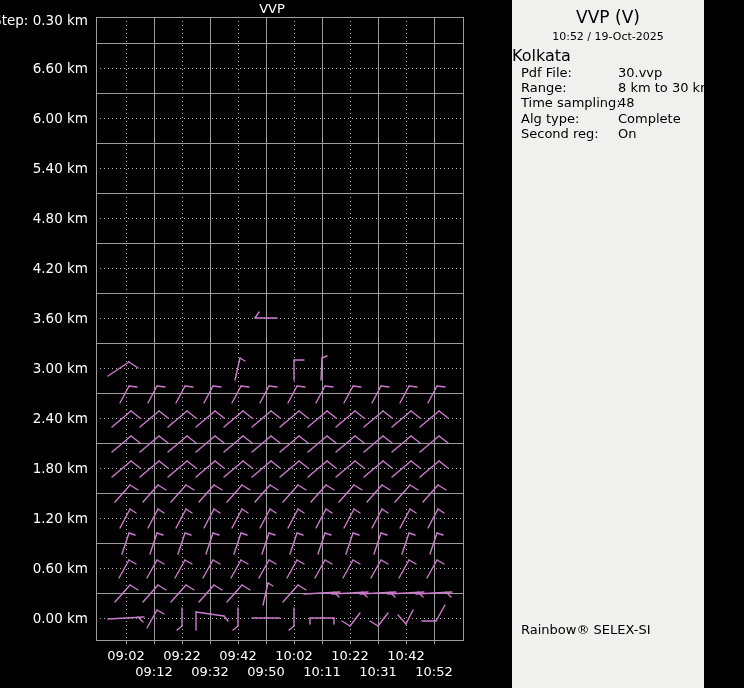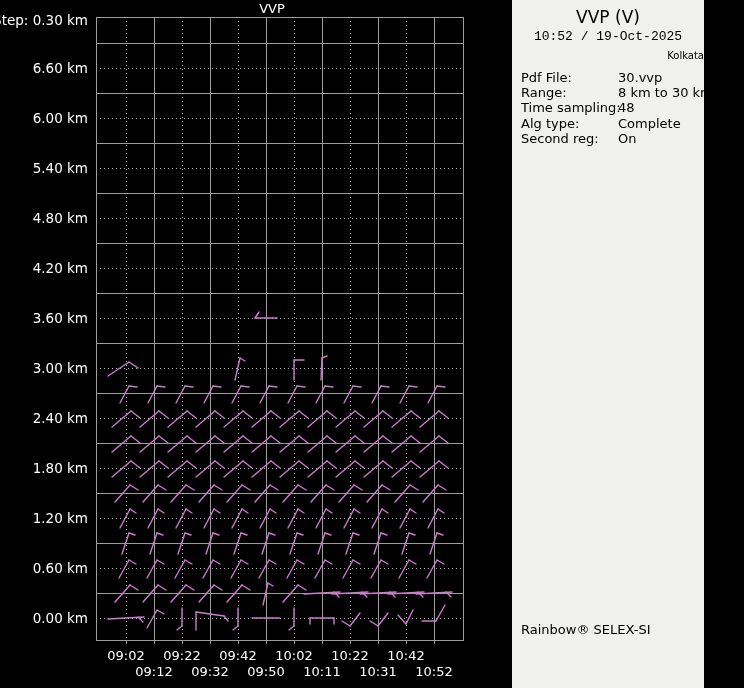--- a/index.html
+++ b/index.html
@@ -10,23 +10,23 @@
   .screen{position:relative;width:744px;height:688px;background:#000;}
   .plot-area{position:absolute;left:0;top:0;width:512px;height:688px;}
   #plot-svg{display:block;width:512px;height:688px;}
   #plot-svg text{font-family:"DejaVu Sans", sans-serif;}
 
   .info-panel{
     position:absolute;left:512px;top:0;width:192px;height:688px;
     background:#f0f0ee;color:#000;
   }
   .panel-title1{font-size:17px;text-align:center;margin-top:7px;line-height:20px;}
-  .panel-title2{font-size:13px;text-align:center;line-height:20px;font-family:Liberation Mono, monospace;}
-  .panel-title3{font-size:10px;text-align:right;line-height:18px;}
-  .fields{margin-top:5px;padding-left:9px;padding-right:12px;font-size:13px;}
+  .panel-title2{font-size:11px;text-align:center;line-height:20px;}
+  .panel-title3{font-size:16px;text-align:left;line-height:18px;}
+  .fields{padding-left:9px;padding-right:12px;font-size:13px;}
   .field-row{display:flex;line-height:15.2px;white-space:nowrap;}
   .f-label{width:97px;flex:none;}
   .f-value{flex:1;}
   .panel-footer{position:absolute;left:9px;bottom:51px;font-size:13px;text-align:center;}
 </style>
 </head>
 <body style="background: rgb(0, 0, 0);">
 
 <div class="screen">
 

